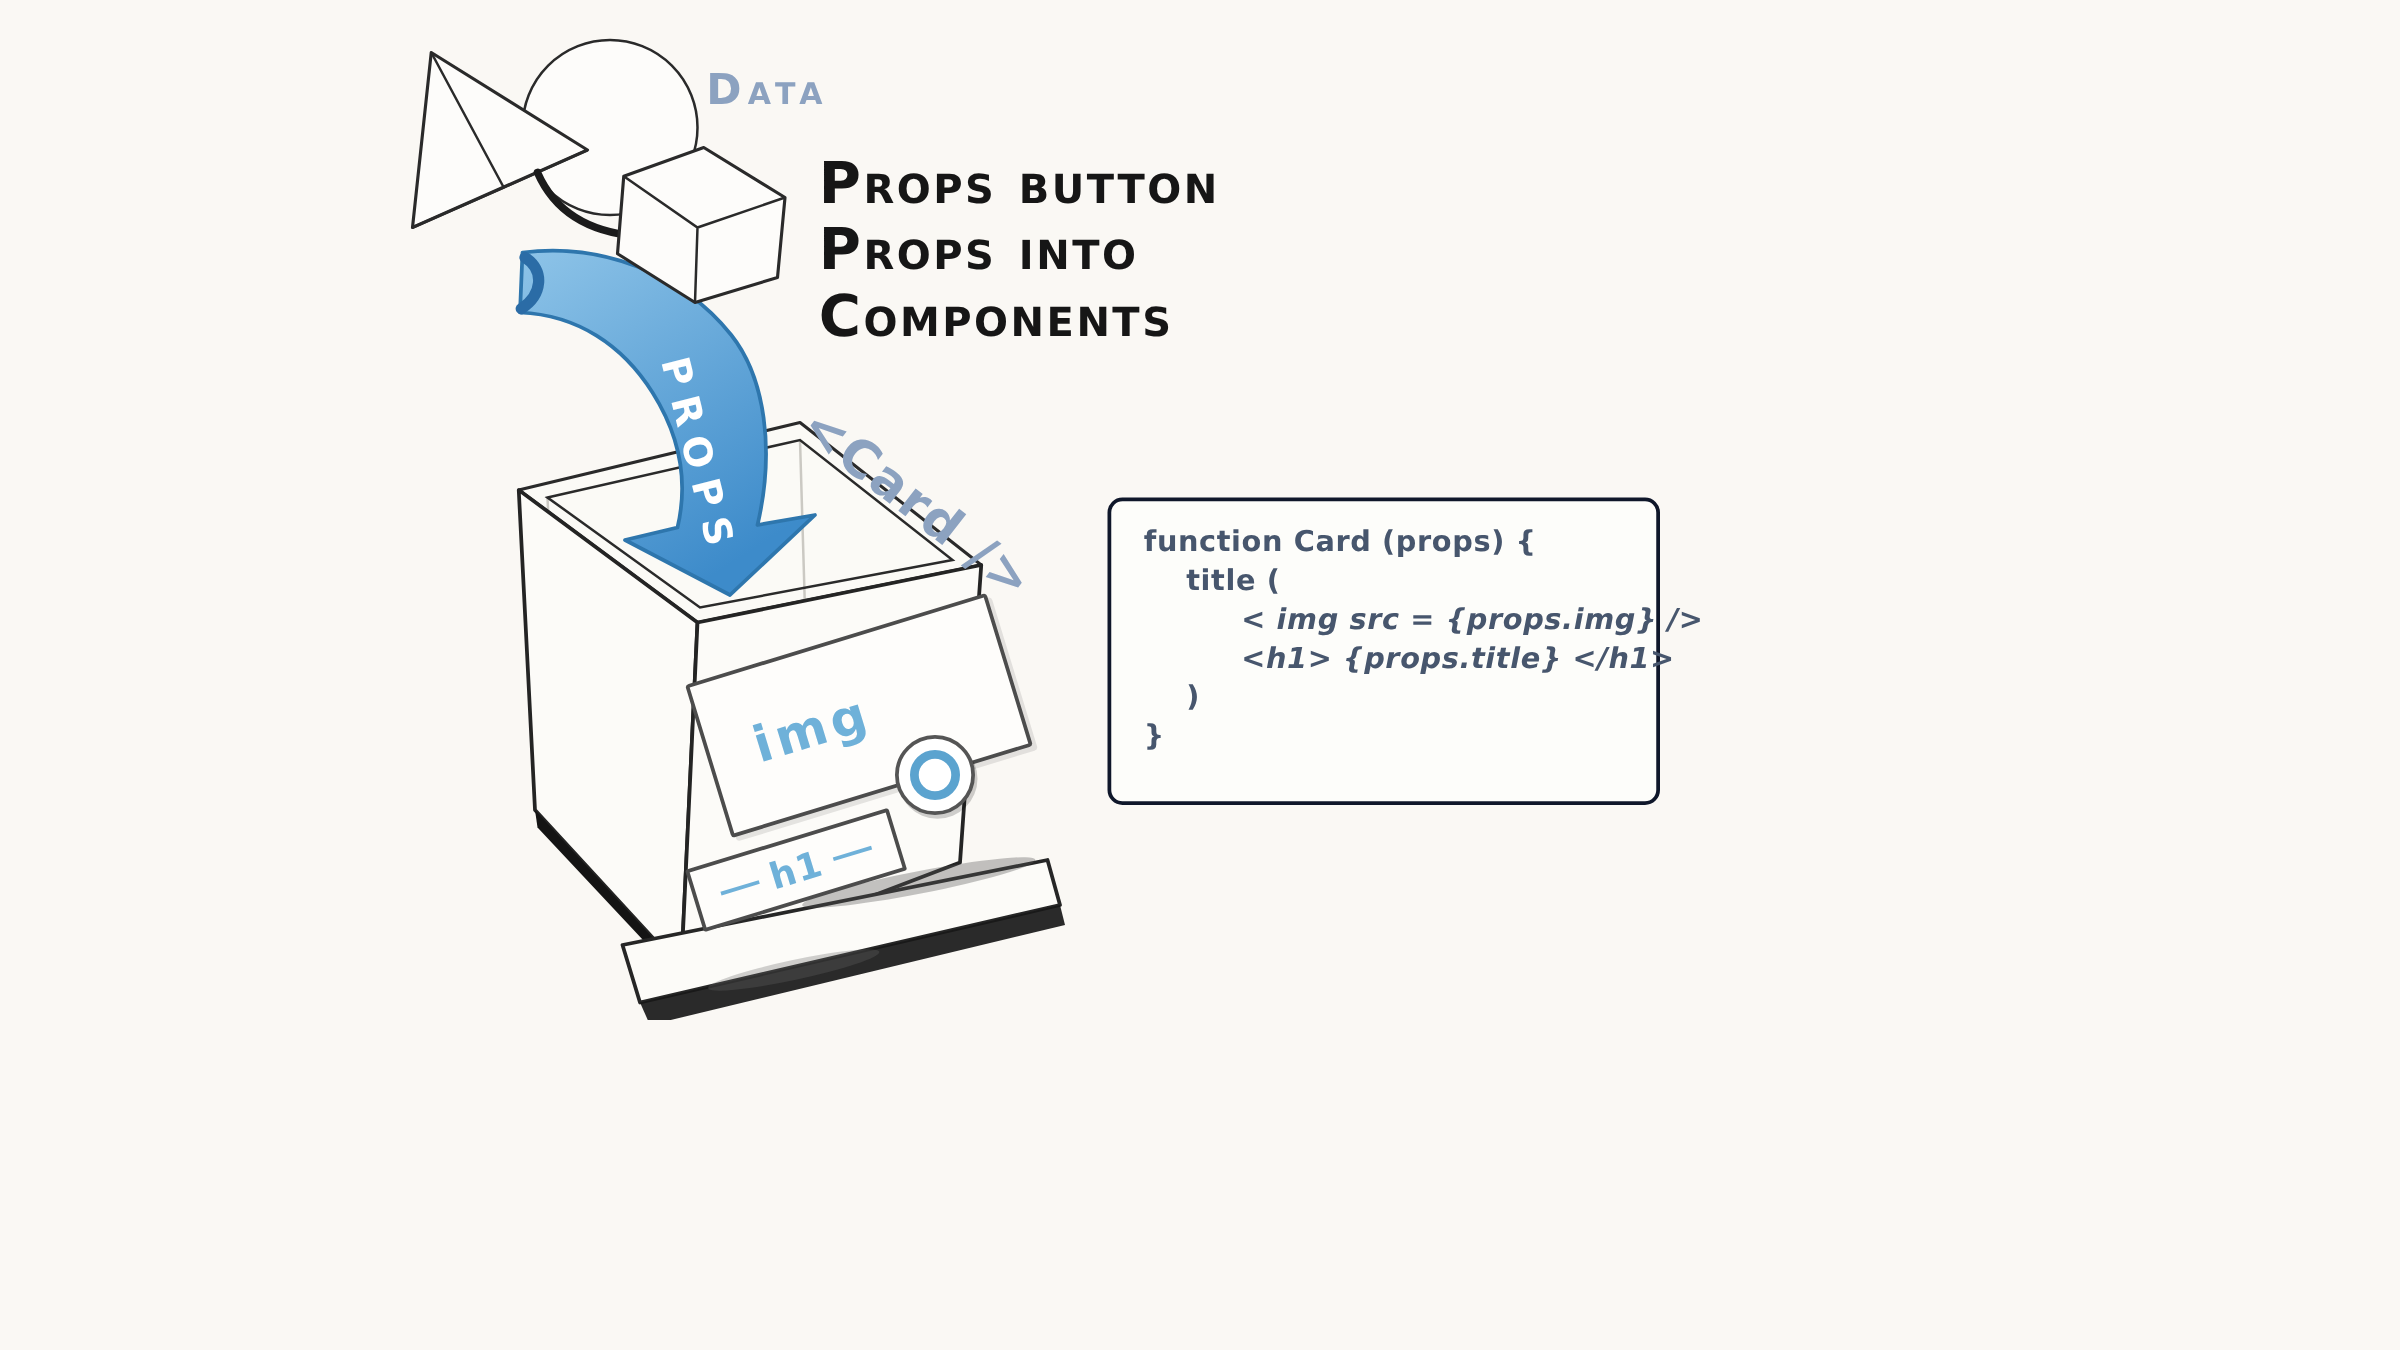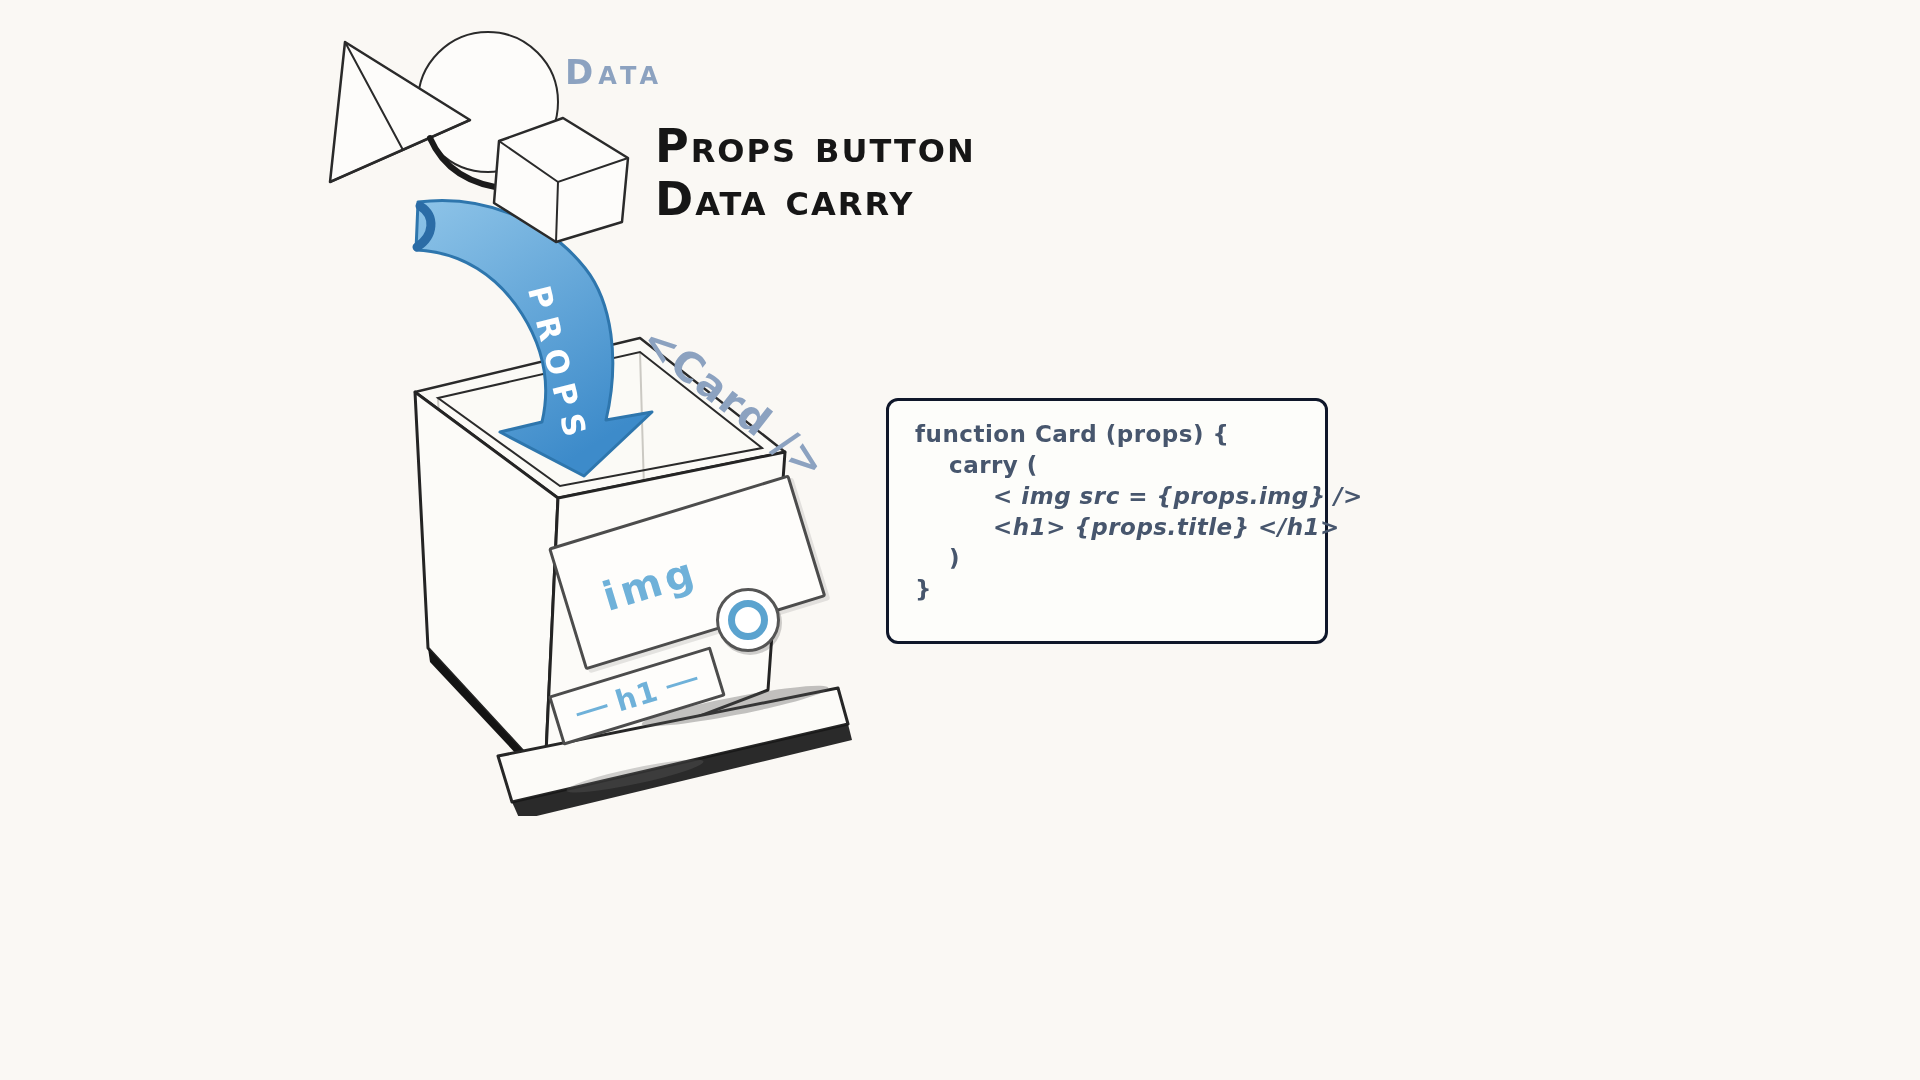--- a/index.html
+++ b/index.html
@@ -131,41 +131,42 @@
     <g>
       <path d="M563 118 L628 158 L622 222 L556 242 L494 203 L499 141 Z" fill="#fdfcfa" stroke="#2a2a2a" stroke-width="2.5" stroke-linejoin="round"></path>
       <path d="M628 158 L558 182 L499 141 M558 182 L556 242" fill="none" stroke="#2a2a2a" stroke-width="2"></path>
     </g>
   </svg>
 
   <div class="data-label">Data</div>
 
   <div class="headline">
     <div>Props button</div>
-    <div>Data carry</div>
+    <div>Props into</div>
+    <div>Components</div>
   </div>
 
   <div class="props-label">PROPS</div>
 
   <div class="card-tag">&lt;Card /&gt;</div>
 
   <div class="card">
     <span class="img-label">img</span>
   </div>
   <div class="circle-btn">
     <div class="circle-btn-inner"></div>
   </div>
   <div class="h1-bar">
     <span class="h1-dash"></span>
     <span class="h1-text">h1</span>
     <span class="h1-dash"></span>
   </div>
 
   <div class="code-panel">
     <div class="code-line ind-0">function Card (props) {</div>
-    <div class="code-line ind-1">carry (</div>
+    <div class="code-line ind-1">title (</div>
     <div class="code-line ind-2">&lt; img src = {props.img} /&gt;</div>
     <div class="code-line ind-2">&lt;h1&gt; {props.title} &lt;/h1&gt;</div>
     <div class="code-line ind-1">)</div>
     <div class="code-line ind-0">}</div>
   </div>
 
 </div>
 
 </body></html>

